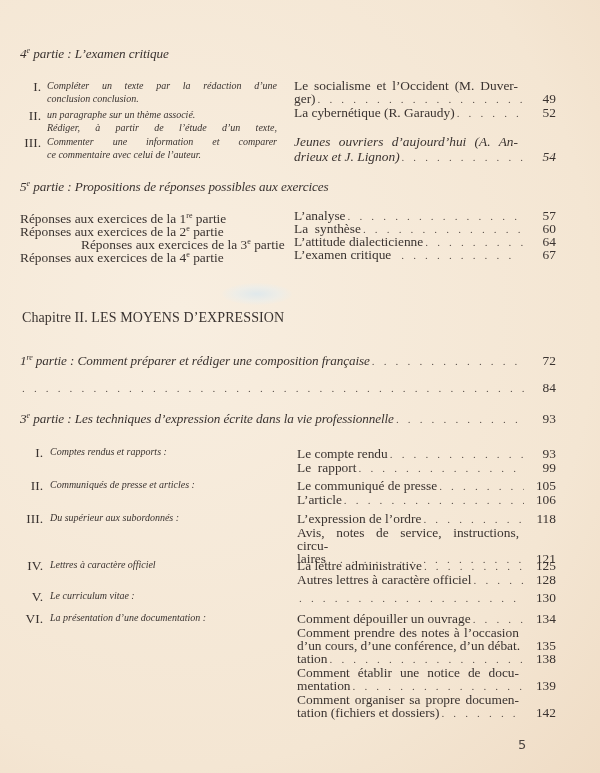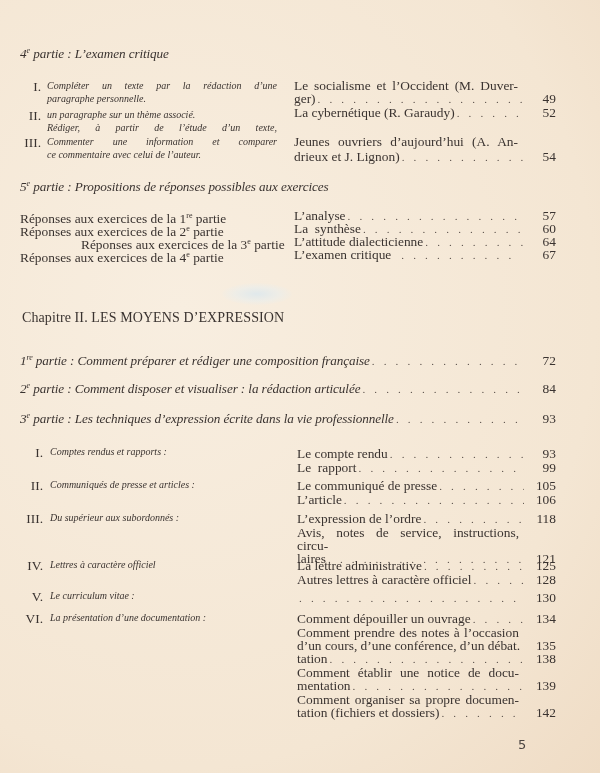--- a/index.html
+++ b/index.html
@@ -39,21 +39,21 @@
 <body>
 
 <div class="page">
 
   <div class="abs part-heading" style="left:20px; top:46px;"><span>4</span><span class="sup-i">e</span><span> partie : L’examen critique</span></div>
 
   <div>
     <div class="roman" style="left:0px; top:79px; width:41px;">I.</div>
     <div class="item-text justify" style="left:47px; top:79px; width:230px;">
         <span style="display:block;text-align:justify;text-align-last:justify;">Compléter un texte par la rédaction d’une</span>
-        <span style="display:block;">paragraphe personnelle.</span>
+        <span style="display:block;">conclusion conclusion.</span>
       </div>
   </div>
   <div>
     <div class="roman" style="left:0px; top:108px; width:41px;">II.</div>
     <div class="item-text" style="left:47px; top:108px; width:230px;">
         <span style="display:block;">un paragraphe sur un thème associé.</span>
         <span style="display:block;text-align:justify;text-align-last:justify;">Rédiger, à partir de l’étude d’un texte,</span>
       </div>
   </div>
   <div>
@@ -70,21 +70,21 @@
         <span>ger)</span>
         <span class="dots"></span>
         <span class="pg">49</span>
       </div>
   </div>
   <div class="entry leader" style="left:294px; top:106px; width:262px;">
     <span>La cybernétique (R. Garaudy)</span>
       <span class="dots"></span>
       <span class="pg">52</span>
   </div>
-  <div class="entry" style="left:294px; top:135px; width:262px;">
+  <div class="entry" style="left:294px; top:135px; width:262px;font-style:italic;">
     <div style="width:224px;text-align:justify;text-align-last:justify;">Jeunes ouvriers d’aujourd’hui (A. An-</div>
     <div class="leader" style="margin-top:2px;">
         <span>drieux et J. Lignon)</span>
         <span class="dots"></span>
         <span class="pg">54</span>
       </div>
   </div>
 
   <div class="abs part-heading" style="left:20px; top:179px;"><span>5</span><span class="sup-i">e</span><span> partie : Propositions de réponses possibles aux exercices</span></div>
 
@@ -126,21 +126,20 @@
   <div class="smudge"></div>
 
   <div class="abs chapter" style="left:22px; top:310px;"><span>Chapitre II. </span><span>LES MOYENS D’EXPRESSION</span></div>
 
   <div class="abs leader" style="left:20px; top:353px; width:536px;">
     <span class="part-heading"><span>1</span><span class="sup-i">re</span><span> partie : Comment préparer et rédiger une composition française</span></span>
     <span class="dots"></span>
     <span class="pg txt">72</span>
   </div>
   <div class="abs leader" style="left:20px; top:381px; width:536px;">
-    <span class="part-heading"><span>2</span><span class="sup-i">e</span><span> partie : Comment disposer et visualiser : la rédaction articulée</span></span>
     <span class="dots"></span>
     <span class="pg txt">84</span>
   </div>
   <div class="abs leader" style="left:20px; top:411px; width:536px;">
     <span class="part-heading"><span>3</span><span class="sup-i">e</span><span> partie : Les techniques d’expression écrite dans la vie professionnelle</span></span>
     <span class="dots"></span>
     <span class="pg txt">93</span>
   </div>
 
   <div class="roman" style="left:0px; top:445px; width:43px;">I.</div>

